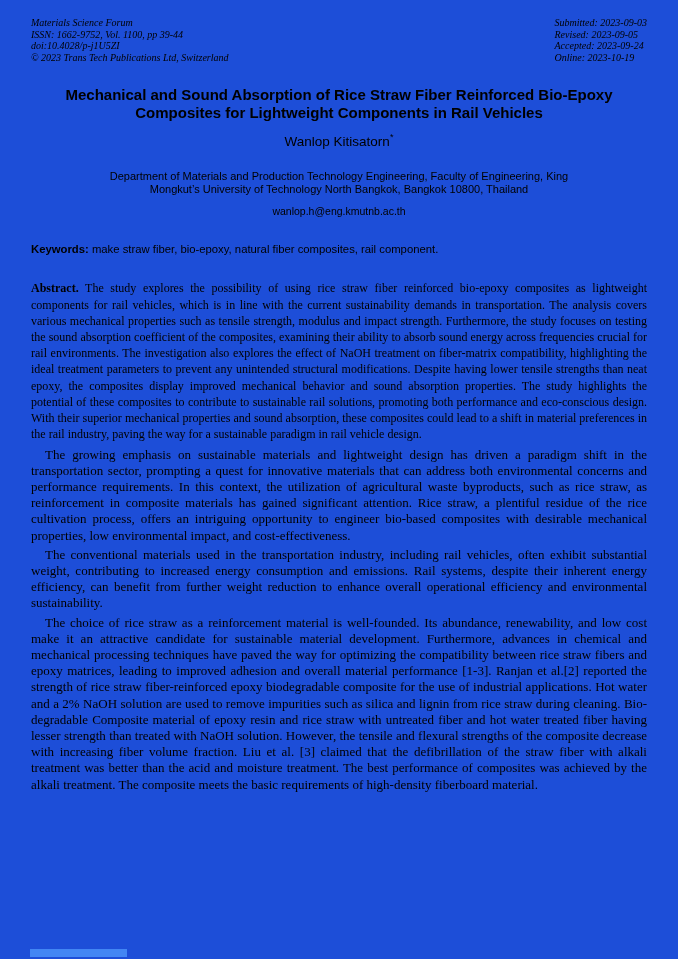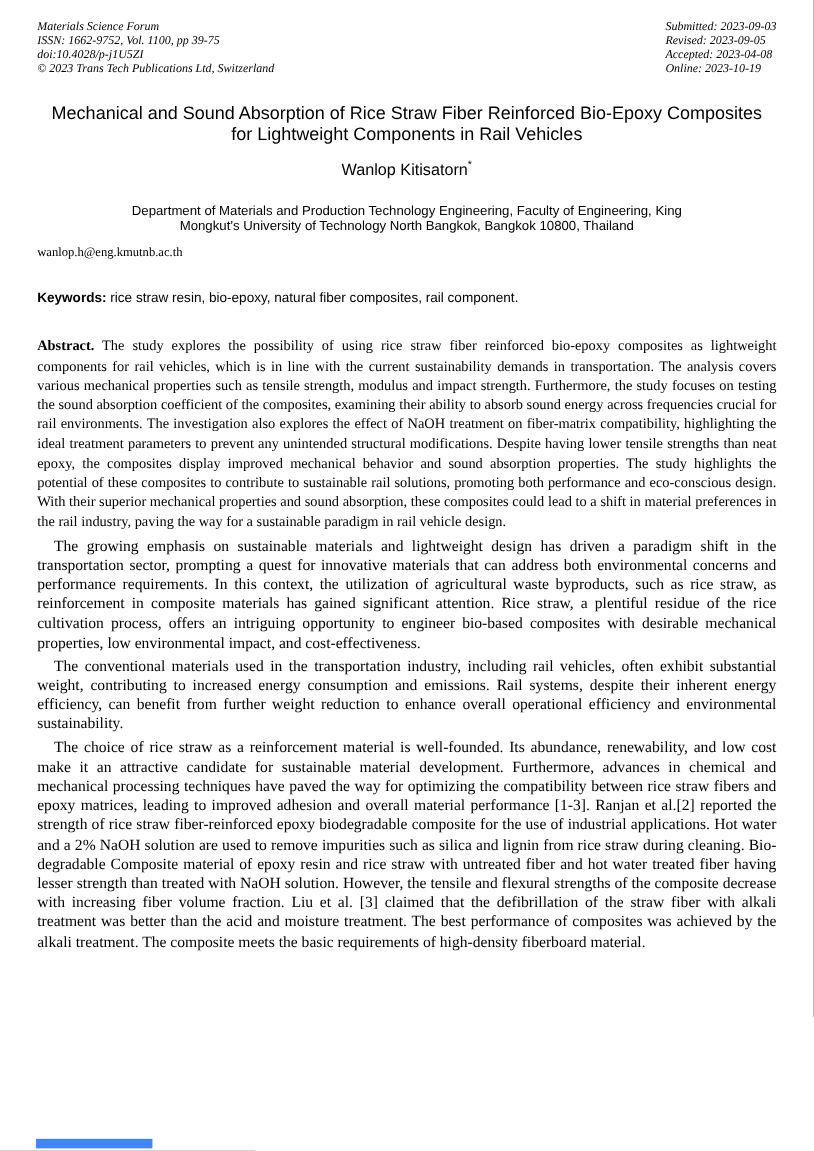--- a/index.html
+++ b/index.html
@@ -1,21 +1,21 @@
 <!DOCTYPE html>
 <html><head>
 <meta charset="utf-8">
 <style>
   * { margin: 0; padding: 0; box-sizing: border-box; }
   html, body { background: #888; }
   .page {
     width: 678px;
     height: 959px;
     margin: 0 auto;
-    background: #ffffff;
+    background: #1d4ed8;
     position: relative;
     overflow: hidden;
     color: #000;
     font-family: "Liberation Serif", serif;
     padding: 17px 31px 0 31px;
   }
   
   .meta-header {
     display: flex;
     justify-content: space-between;
@@ -23,21 +23,21 @@
     font-size: 10px;
     line-height: 11.6px;
     font-family: "Liberation Serif", serif;
   }
   .meta-right { text-align: left; }
   
   .title {
     margin-top: 23px;
     text-align: center;
     font-family: "Liberation Sans", sans-serif;
-    font-weight: normal;
+    font-weight: bold;
     font-size: 15px;
     line-height: 17.5px;
     padding: 0 4px;
   }
   .author {
     margin-top: 8px;
     text-align: center;
     font-family: "Liberation Sans", sans-serif;
     font-size: 13.5px;
     line-height: 16px;
@@ -49,21 +49,22 @@
     text-align: center;
     font-family: "Liberation Sans", sans-serif;
     font-size: 11px;
     line-height: 12.8px;
     max-width: 470px;
     margin-left: auto;
     margin-right: auto;
   }
   .email {
     margin-top: 10px;
-    font-family: Liberation Serif, serif;
+    text-align: center;
+    font-family: Liberation Sans, sans-serif;
     font-size: 10.5px;
     line-height: 12px;
   }
   
   .keywords {
     margin-top: 26px;
     font-family: "Liberation Sans", sans-serif;
     font-size: 11.3px;
     line-height: 13px;
   }
@@ -100,41 +101,41 @@
   }
 </style>
 </head>
 <body>
 
 <div class="page">
 
   <div class="meta-header">
     <div class="meta-left">
       <div>Materials Science Forum</div>
-      <div>ISSN: 1662-9752, Vol. 1100, pp 39-75</div>
+      <div>ISSN: 1662-9752, Vol. 1100, pp 39-44</div>
       <div>doi:10.4028/p-j1U5ZI</div>
       <div>© 2023 Trans Tech Publications Ltd, Switzerland</div>
     </div>
     <div class="meta-right">
       <div>Submitted: 2023-09-03</div>
       <div>Revised: 2023-09-05</div>
-      <div>Accepted: 2023-04-08</div>
+      <div>Accepted: 2023-09-24</div>
       <div>Online: 2023-10-19</div>
     </div>
   </div>
 
   <h1 class="title">Mechanical and Sound Absorption of Rice Straw Fiber Reinforced Bio-Epoxy Composites for Lightweight Components in Rail Vehicles</h1>
 
   <div class="author"><span>Wanlop Kitisatorn</span><sup>*</sup></div>
 
   <div class="affiliation">Department of Materials and Production Technology Engineering, Faculty of Engineering, King Mongkut’s University of Technology North Bangkok, Bangkok 10800, Thailand</div>
 
   <div class="email">wanlop.h@eng.kmutnb.ac.th</div>
 
-  <div class="keywords"><span class="kw-label">Keywords:</span><span> rice straw resin, bio-epoxy, natural fiber composites, rail component.</span></div>
+  <div class="keywords"><span class="kw-label">Keywords:</span><span> make straw fiber, bio-epoxy, natural fiber composites, rail component.</span></div>
 
   <p class="abstract"><span class="abs-label">Abstract.</span><span> The study explores the possibility of using rice straw fiber reinforced bio-epoxy composites as lightweight components for rail vehicles, which is in line with the current sustainability demands in transportation. The analysis covers various mechanical properties such as tensile strength, modulus and impact strength. Furthermore, the study focuses on testing the sound absorption coefficient of the composites, examining their ability to absorb sound energy across frequencies crucial for rail environments. The investigation also explores the effect of NaOH treatment on fiber-matrix compatibility, highlighting the ideal treatment parameters to prevent any unintended structural modifications. Despite having lower tensile strengths than neat epoxy, the composites display improved mechanical behavior and sound absorption properties. The study highlights the potential of these composites to contribute to sustainable rail solutions, promoting both performance and eco-conscious design. With their superior mechanical properties and sound absorption, these composites could lead to a shift in material preferences in the rail industry, paving the way for a sustainable paradigm in rail vehicle design.</span></p>
 
 
   <p class="body-par first">The growing emphasis on sustainable materials and lightweight design has driven a paradigm shift in the transportation sector, prompting a quest for innovative materials that can address both environmental concerns and performance requirements. In this context, the utilization of agricultural waste byproducts, such as rice straw, as reinforcement in composite materials has gained significant attention. Rice straw, a plentiful residue of the rice cultivation process, offers an intriguing opportunity to engineer bio-based composites with desirable mechanical properties, low environmental impact, and cost-effectiveness.</p>
   <p class="body-par">The conventional materials used in the transportation industry, including rail vehicles, often exhibit substantial weight, contributing to increased energy consumption and emissions. Rail systems, despite their inherent energy efficiency, can benefit from further weight reduction to enhance overall operational efficiency and environmental sustainability.</p>
   <p class="body-par">The choice of rice straw as a reinforcement material is well-founded. Its abundance, renewability, and low cost make it an attractive candidate for sustainable material development. Furthermore, advances in chemical and mechanical processing techniques have paved the way for optimizing the compatibility between rice straw fibers and epoxy matrices, leading to improved adhesion and overall material performance [1-3]. Ranjan et al.[2] reported the strength of rice straw fiber-reinforced epoxy biodegradable composite for the use of industrial applications. Hot water and a 2% NaOH solution are used to remove impurities such as silica and lignin from rice straw during cleaning. Bio-degradable Composite material of epoxy resin and rice straw with untreated fiber and hot water treated fiber having lesser strength than treated with NaOH solution. However, the tensile and flexural strengths of the composite decrease with increasing fiber volume fraction. Liu et al. [3] claimed that the defibrillation of the straw fiber with alkali treatment was better than the acid and moisture treatment. The best performance of composites was achieved by the alkali treatment. The composite meets the basic requirements of high-density fiberboard material.</p>
 
   <div class="highlight-bar" style="background: rgb(66, 134, 244);"></div>
 

